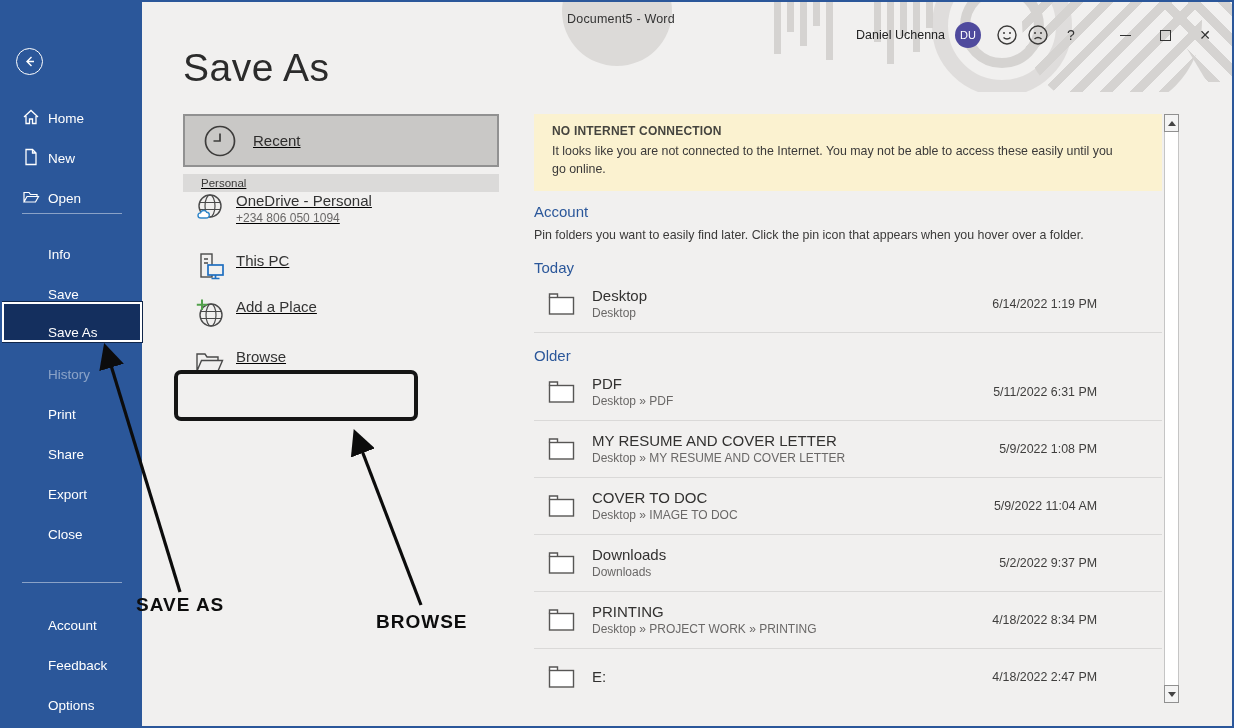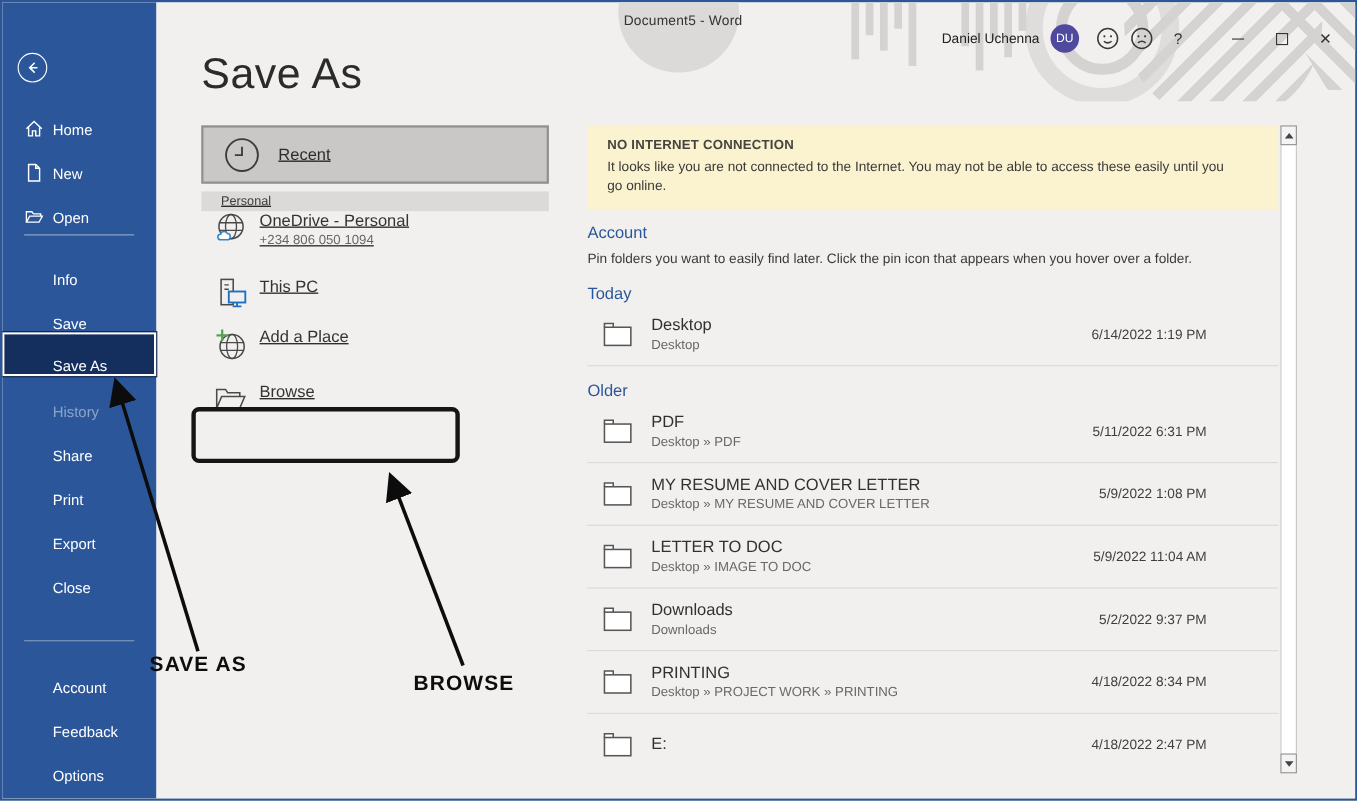--- a/index.html
+++ b/index.html
@@ -208,24 +208,24 @@
       <div class="sitem">
           <span>Save</span>
         </div>
       <div class="sitem active">
           <span>Save As</span>
         </div>
       <div class="sitem disabled">
           <span>History</span>
         </div>
       <div class="sitem">
+          <span>Print</span>
+        </div>
+      <div class="sitem">
           <span>Share</span>
-        </div>
-      <div class="sitem">
-          <span>Print</span>
         </div>
       <div class="sitem">
           <span>Export</span>
         </div>
       <div class="sitem">
           <span>Close</span>
         </div>
     </div>
 
     <div class="sdivider d2"></div>
@@ -368,21 +368,21 @@
     </div>
 
     <div class="folder-row">
       <span class="ficon">
         <svg width="27" height="24" viewBox="0 0 27 24">
             <path d="M1.5 5.5 V2 H9.5 V5.5" fill="#fff" stroke="#575655" stroke-width="1.4"></path>
             <rect x="1.5" y="5.5" width="24" height="16.5" fill="#fff" stroke="#575655" stroke-width="1.4"></rect>
           </svg>
       </span>
       <span class="ftext">
-        <span class="fname" style="display:block">LETTER TO DOC</span>
+        <span class="fname" style="display:block">COVER TO DOC</span>
         <span class="fpath" style="display:block">Desktop » IMAGE TO DOC</span>
       </span>
       <span class="fdate">5/9/2022 11:04 AM</span>
     </div>
 
     <div class="folder-row">
       <span class="ficon">
         <svg width="27" height="24" viewBox="0 0 27 24">
             <path d="M1.5 5.5 V2 H9.5 V5.5" fill="#fff" stroke="#575655" stroke-width="1.4"></path>
             <rect x="1.5" y="5.5" width="24" height="16.5" fill="#fff" stroke="#575655" stroke-width="1.4"></rect>

